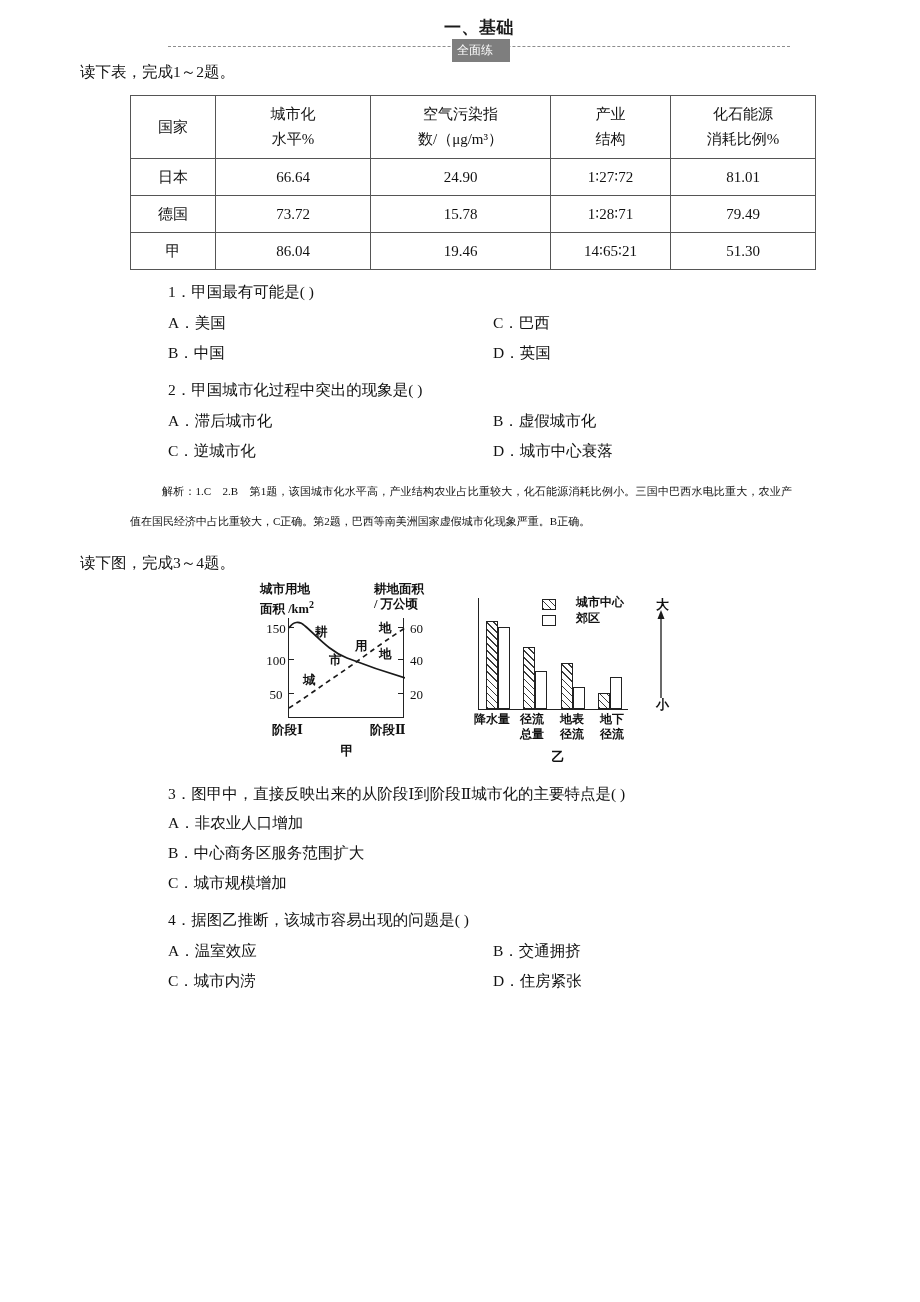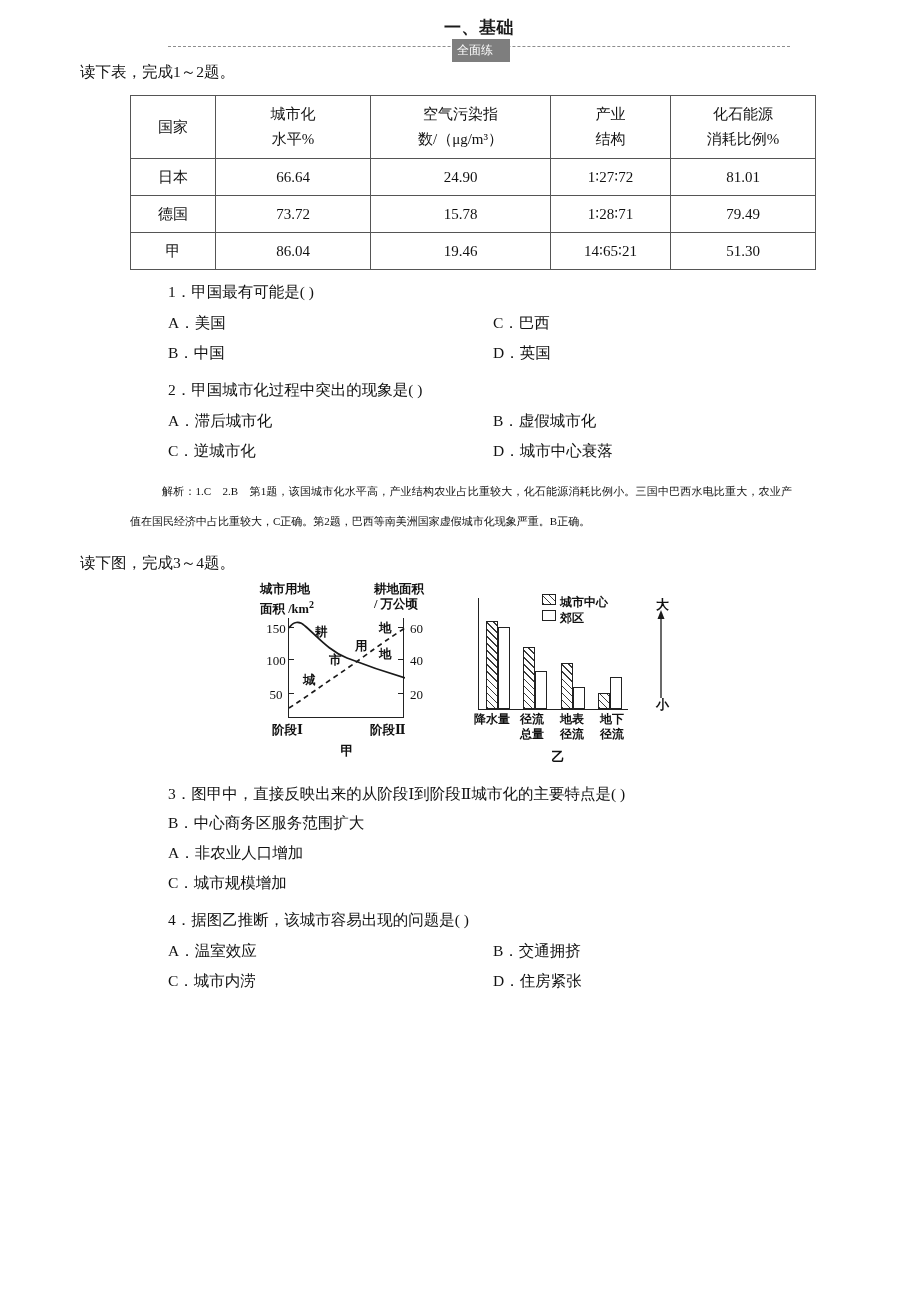--- a/index.html
+++ b/index.html
@@ -244,21 +244,21 @@
       45deg, #3a3a3a 0 1.2px, rgba(0,0,0,0) 1.2px 5px);
     background-color: #ffffff;
   }
   .fig-yi .bar.sub { background: #ffffff; }
   .fig-yi .legend {
     position: absolute;
     left: 84px; top: 12px;
     font-size: 12px;
     line-height: 16px;
   }
-  .fig-yi .legend .row { display: flex; align-items: flex-start; gap: 4px; }
+  .fig-yi .legend .row { display: flex; align-items: flex-end; gap: 20px; }
   .fig-yi .legend .swatch {
     width: 14px; height: 11px;
     border: 1.1px solid #222;
     box-sizing: border-box;
     display: inline-block;
   }
   .fig-yi .legend .swatch.city {
     background-image: repeating-linear-gradient(
       45deg, #3a3a3a 0 1.2px, rgba(0,0,0,0) 1.2px 5px);
     background-color: #fff;
@@ -494,22 +494,22 @@
         </svg>
       </div>
 
       <div class="fig-cap">乙</div>
     </div>
   </div>
 
   <div class="qblock" style="margin-top:4px;">
     <div class="qstem">3．图甲中，直接反映出来的从阶段Ⅰ到阶段Ⅱ城市化的主要特点是(        )</div>
     <div class="opts-1col">
+      <div class="opt"><span class="opt-tag">A．</span><span>非农业人口增加</span></div>
       <div class="opt"><span class="opt-tag">B．</span><span>中心商务区服务范围扩大</span></div>
-      <div class="opt"><span class="opt-tag">A．</span><span>非农业人口增加</span></div>
       <div class="opt"><span class="opt-tag">C．</span><span>城市规模增加</span></div>
     </div>
   </div>
 
   <div class="qblock">
     <div class="qstem">4．据图乙推断，该城市容易出现的问题是(        )</div>
     <div class="opts-2col">
       <div class="opt"><span class="opt-tag">A．</span><span>温室效应</span></div>
       <div class="opt"><span class="opt-tag">B．</span><span>交通拥挤</span></div>
       <div class="opt"><span class="opt-tag">C．</span><span>城市内涝</span></div>

